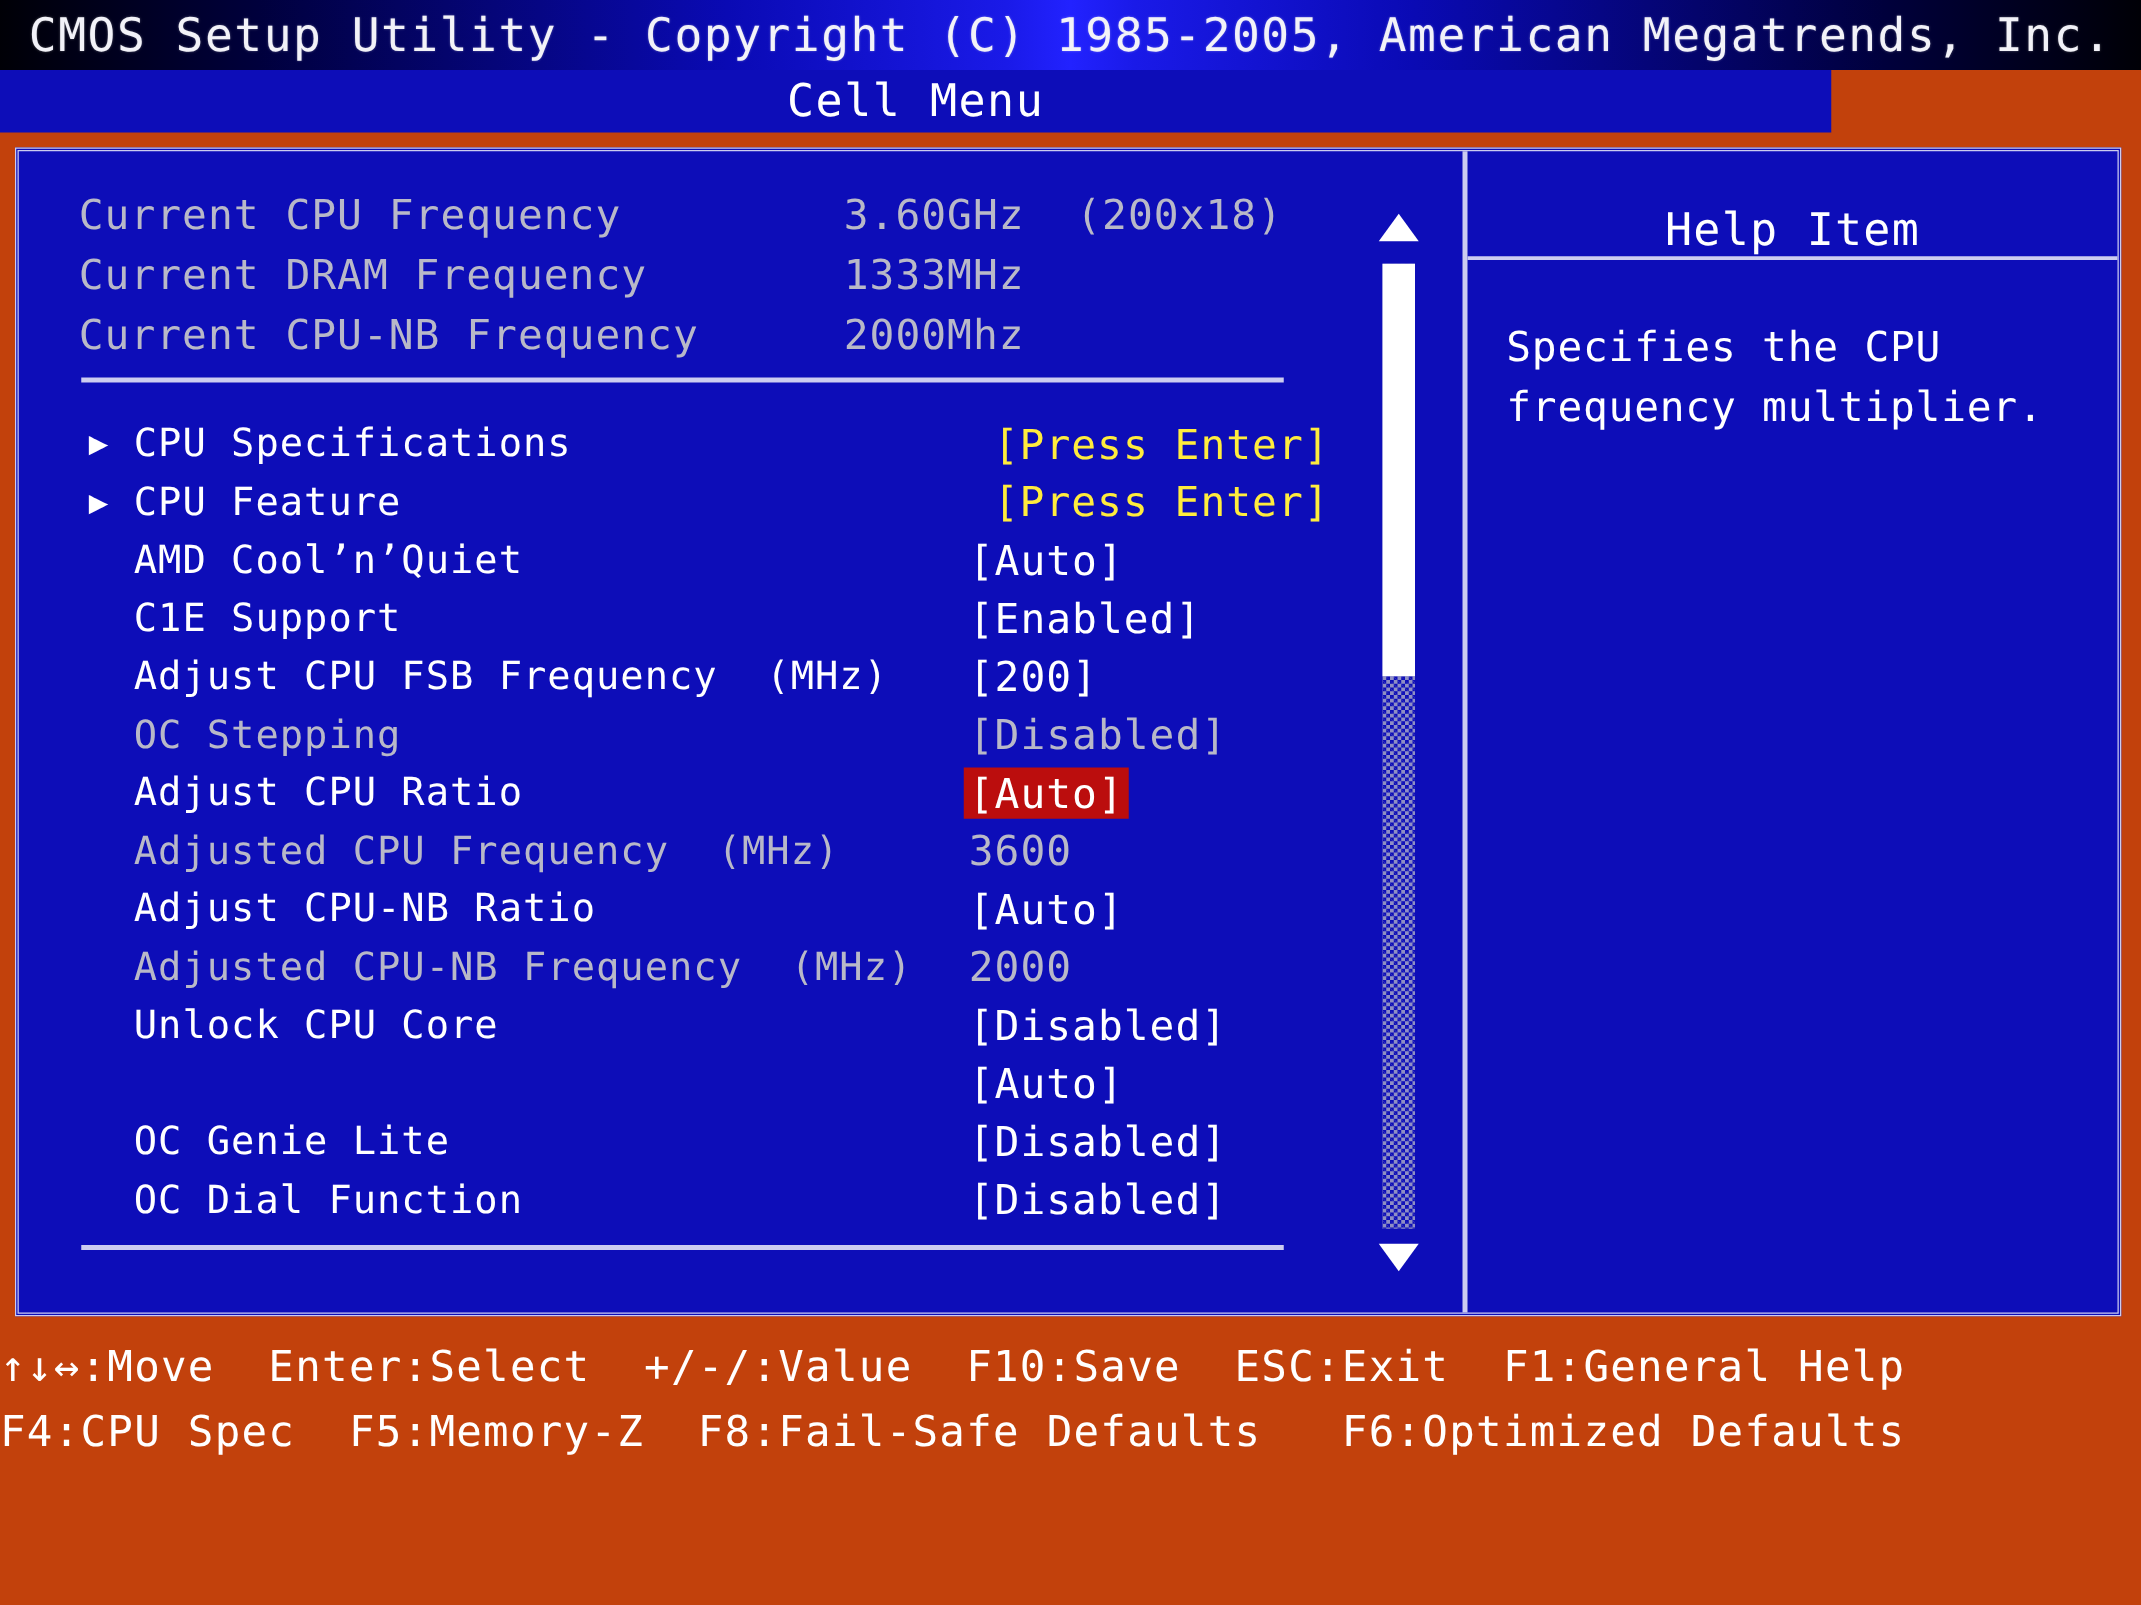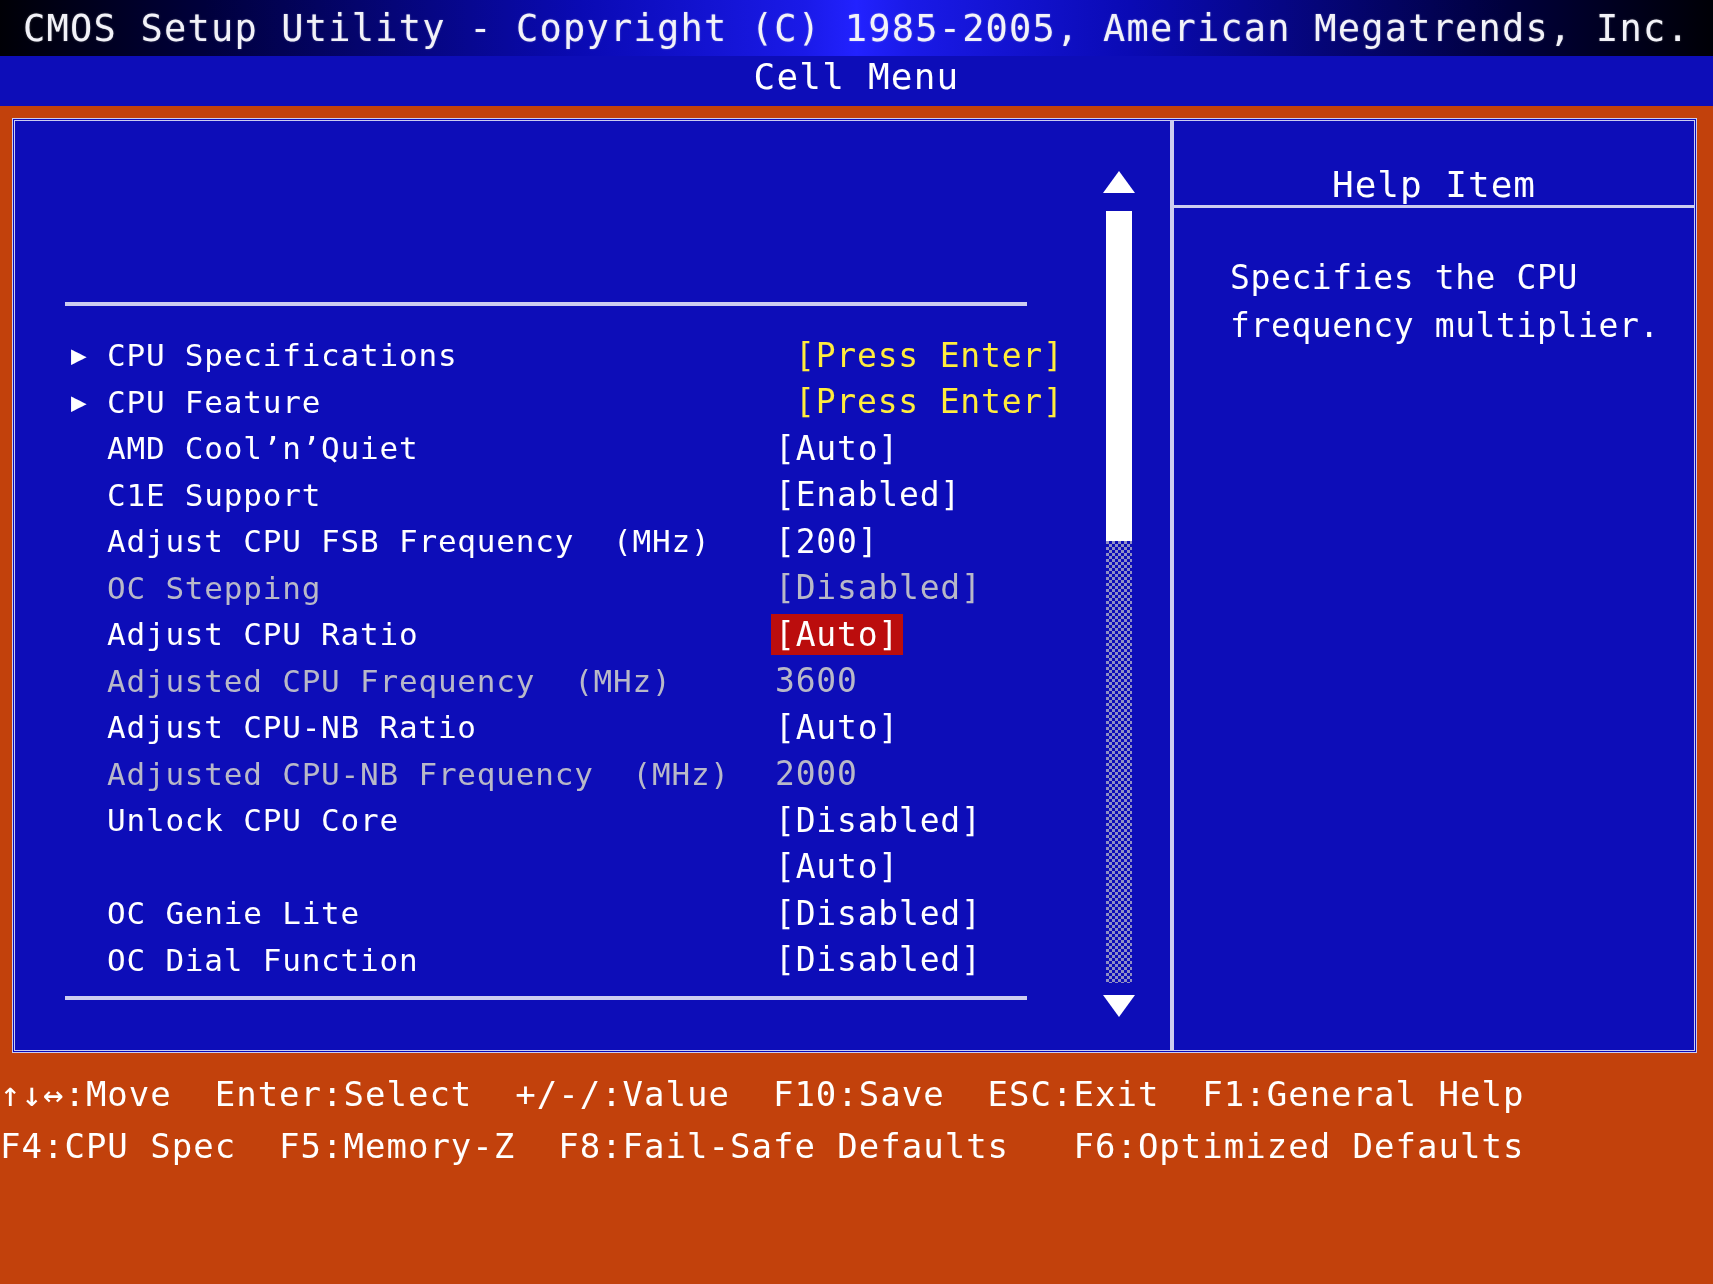--- a/index.html
+++ b/index.html
@@ -42,23 +42,24 @@
     font-size: 37px;
     letter-spacing: 1.2px;
     white-space: pre;
     text-shadow: 0 0 2px rgba(255,255,255,0.35);
   }
 
   
   #menuname {
     position: absolute;
     left: 0; top: 56px;
-    width: 1713px;
+    width: 1465px;
     height: 50px;
     display: flex;
+    align-items: center;
     justify-content: center;
     background: #0d0db8;
   }
   #menuname .mtext {
     color: #ffffff;
     font-size: 36px;
     letter-spacing: 1.2px;
     white-space: pre;
   }
 
@@ -109,21 +110,21 @@
     font-size: 36px;
     letter-spacing: 1px;
     white-space: pre;
   }
   #helpsep {
     height: 3px;
     background: #ccccf0;
     margin: 0;
   }
   #helpbody {
-    padding: 46px 0 0 56px;
+    padding: 46px 0 0 31px;
   }
   #helpbody .hline {
     color: #ffffff;
     font-size: 33px;
     line-height: 48px;
     letter-spacing: 0.6px;
     white-space: pre;
   }
 
   
@@ -283,20 +284,34 @@
   </div>
 
   <div id="menuname">
     <span class="mtext">Cell Menu</span>
   </div>
 
   <div id="frame">
 
     <div id="leftpane">
 
+      <div id="inforows">
+        <div class="inforow">
+          <span class="lbl">Current CPU Frequency</span>
+          <span class="val">3.60GHz  (200x18)</span>
+        </div>
+        <div class="inforow">
+          <span class="lbl">Current DRAM Frequency</span>
+          <span class="val">1333MHz</span>
+        </div>
+        <div class="inforow">
+          <span class="lbl">Current CPU-NB Frequency</span>
+          <span class="val">2000Mhz</span>
+        </div>
+      </div>
 
       <div id="topdiv"></div>
 
       <div id="optrows">
 
         <div class="optrow">
           <span class="arrow">▶</span>
           <span class="lbl">CPU Specifications</span>
           <span class="val enterval">[Press Enter]</span>
         </div>

